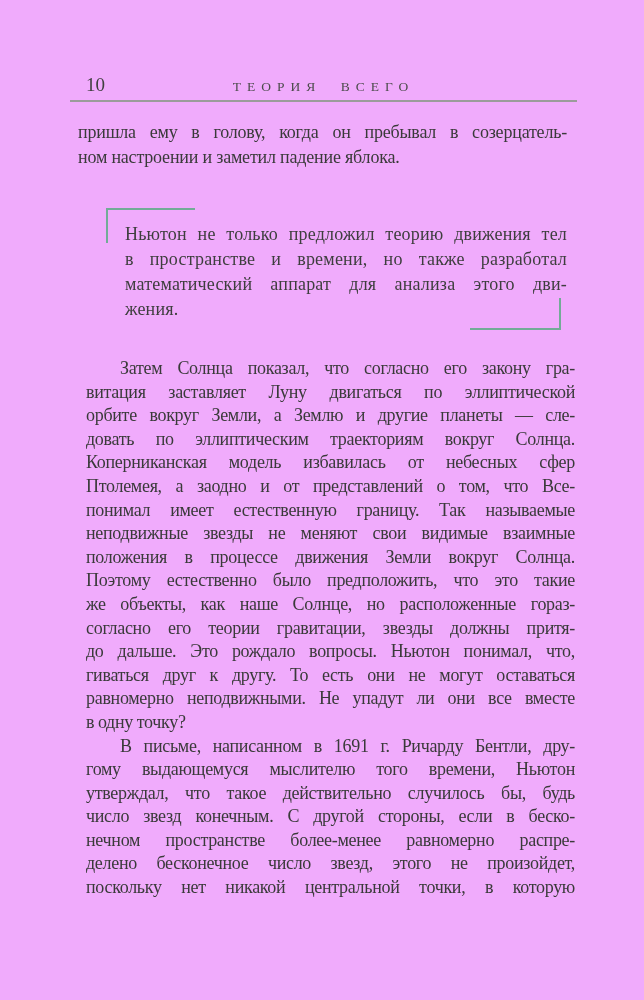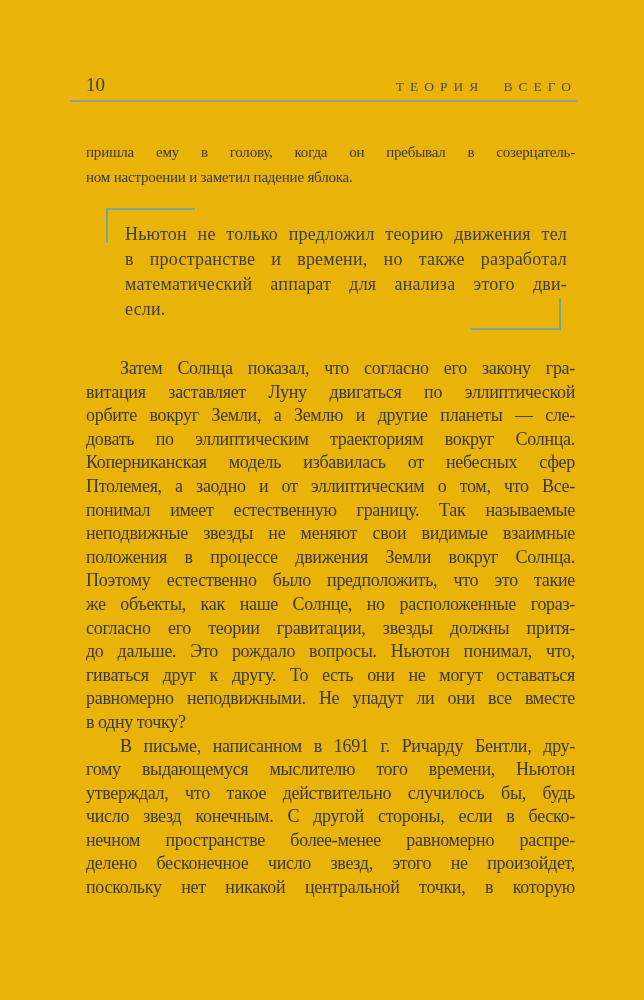--- a/index.html
+++ b/index.html
@@ -1,20 +1,20 @@
 <!DOCTYPE html>
 <html style="--bracket-green: #72ab97; --rule-gray: #9b9b9b;"><head>
 <meta charset="utf-8">
 <style>
   html,body { margin:0; padding:0; }
   .page {
     position: relative;
     width: 644px;
     height: 1000px;
-    background: #eab308;
+    background: #f0abfc;
     font-family: "Liberation Serif", "DejaVu Serif", serif;
     color: #3a3a3a;
     overflow: hidden;
   }
 
   
   .running-head {
     position: absolute;
     top: 74px;
     left: 70px;
@@ -27,46 +27,45 @@
     left: 16px;
     top: 0;
     font-size: 19px;
     color: #3f3f3f;
   }
   .running-title {
     position: absolute;
     left: 0;
     top: 5px;
     width: 100%;
-    text-align: right;
+    text-align: center;
     font-size: 13.5px;
     letter-spacing: 6px;
     word-spacing: 10px;
     color: #4c4c4c;
   }
 
   
   .textcol { width: 489px; }
   .tline {
     text-align: justify;
     text-align-last: justify;
     text-justify: inter-word;
   }
   .tline.para-end { text-align-last: left; }
   .tline.indent   { text-indent: 34px; }
 
   
   .intro {
     position: absolute;
     top: 120px;
-    left: 86px;
-    font-size: 15px;
+    left: 78px;
+    font-size: 18px;
     line-height: 25px;
     letter-spacing: -0.2px;
-    margin-top: 20px;
   }
 
   
   .quote-block {
     position: absolute;
     top: 208px;
     left: 86px;
     width: 481px;
     height: 130px;
   }
@@ -125,33 +124,33 @@
       <div class="tline">пришла ему в голову, когда он пребывал в созерцатель-</div>
       <div class="tline para-end">ном настроении и заметил падение яблока.</div>
     </div>
 
   <div class="quote-block">
     <div class="quote-bracket-tl"></div>
     <div class="quote-text">
         <div class="tline">Ньютон не только предложил теорию движения тел</div>
         <div class="tline">в пространстве и времени, но также разработал</div>
         <div class="tline">математический аппарат для анализа этого дви-</div>
-        <div class="tline para-end">если.</div>
+        <div class="tline para-end">жения.</div>
       </div>
     <div class="quote-bracket-br"></div>
   </div>
 
   <div class="body-text textcol">
     <div>
         <div class="tline indent">Затем Солнца показал, что согласно его закону гра-</div>
         <div class="tline">витация заставляет Луну двигаться по эллиптической</div>
         <div class="tline">орбите вокруг Земли, а Землю и другие планеты — сле-</div>
         <div class="tline">довать по эллиптическим траекториям вокруг Солнца.</div>
         <div class="tline">Коперниканская модель избавилась от небесных сфер</div>
-        <div class="tline">Птолемея, а заодно и от эллиптическим о том, что Все-</div>
+        <div class="tline">Птолемея, а заодно и от представлений о том, что Все-</div>
         <div class="tline">понимал имеет естественную границу. Так называемые</div>
         <div class="tline">неподвижные звезды не меняют свои видимые взаимные</div>
         <div class="tline">положения в процессе движения Земли вокруг Солнца.</div>
         <div class="tline">Поэтому естественно было предположить, что это такие</div>
         <div class="tline">же объекты, как наше Солнце, но расположенные гораз-</div>
         <div class="tline">согласно его теории гравитации, звезды должны притя-</div>
         <div class="tline">до дальше. Это рождало вопросы. Ньютон понимал, что,</div>
         <div class="tline">гиваться друг к другу. То есть они не могут оставаться</div>
         <div class="tline">равномерно неподвижными. Не упадут ли они все вместе</div>
         <div class="tline para-end">в одну точку?</div>

